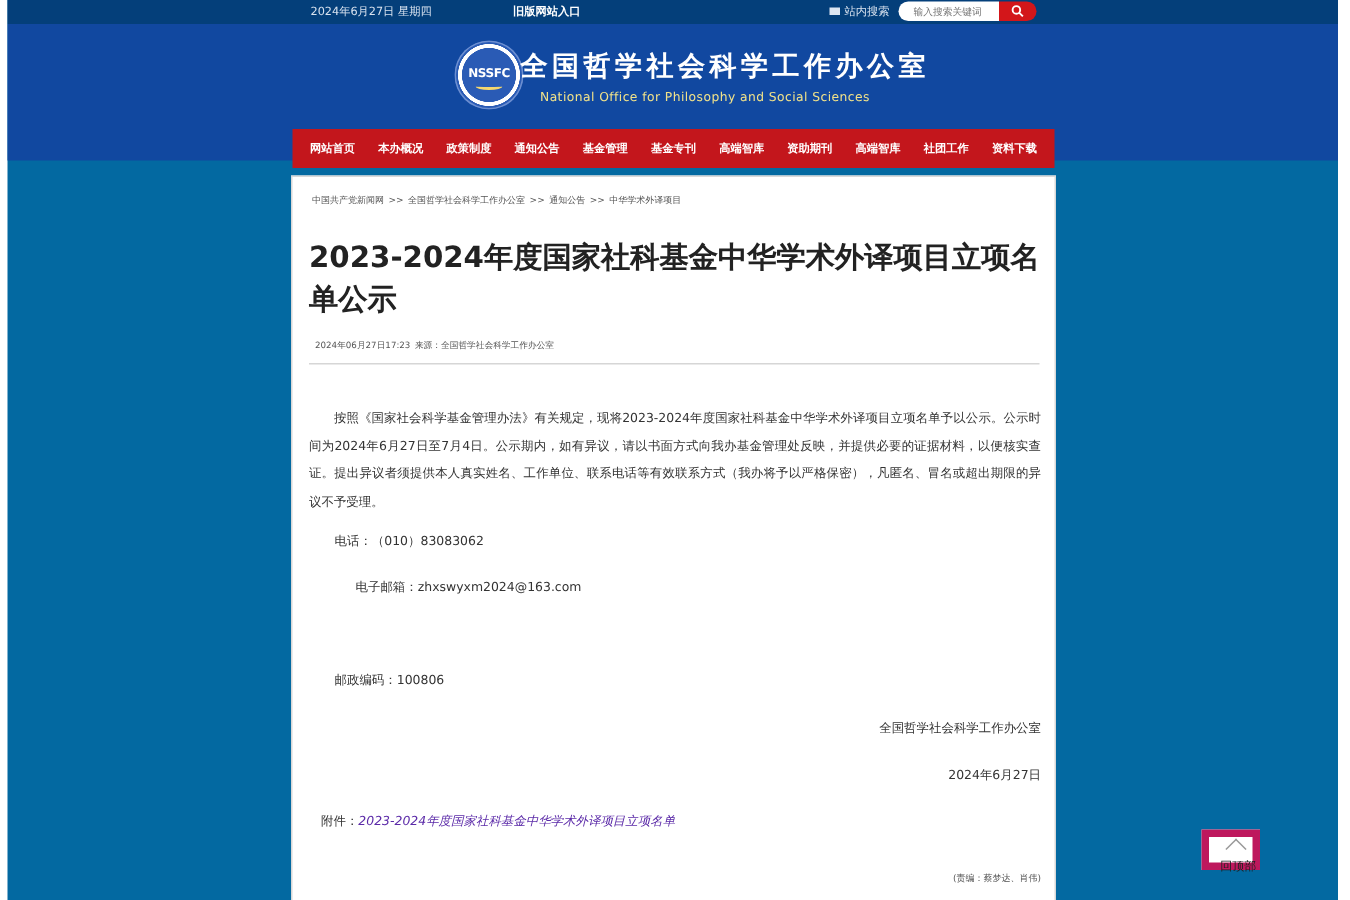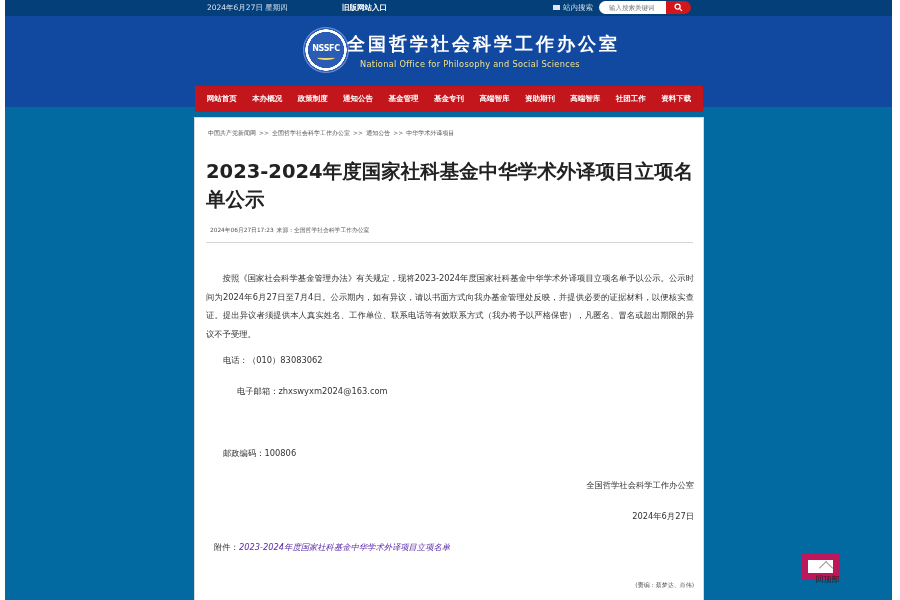--- a/index.html
+++ b/index.html
@@ -29,21 +29,21 @@
     .headline { position:absolute; left:11px; top:40px; width:490px; font-size:19.5px; line-height:28px; font-weight:bold; color:#222; }
     .meta { position:absolute; left:15px; top:108px; font-size:5.8px; color:#555; white-space:nowrap; }
     .meta .source-label { margin-left:3px; }
     .divider { position:absolute; left:11px; top:124px; width:487px; height:1px; background:#d6d6d6; }
     .body-text { position:absolute; left:11px; top:151px; width:488px; font-size:8.3px; line-height:18.5px; color:#333; text-indent:2em; text-align:justify; }
     .info-line { position:absolute; left:28px; font-size:8.3px; color:#333; white-space:nowrap; }
     .sign { position:absolute; right:9px; font-size:8.3px; color:#333; white-space:nowrap; }
     .attach { position:absolute; left:19px; top:424px; font-size:8.3px; color:#333; white-space:nowrap; }
     .attach a { color:#5b2aa8; text-decoration:none;font-style:italic; }
     .editor { position:absolute; right:9px; top:463px; font-size:6px; color:#555; white-space:nowrap; }
-    .totop { position:absolute; left:796px; top:553px; width:39px; height:27px; background:#fff; border:7px solid #be185d; cursor:pointer; }
+    .totop { position:absolute; left:796px; top:553px; width:39px; height:27px; background:#fff; border:5px solid #be185d; cursor:pointer; }
     .totop .chev { position:absolute; left:13px; top:3px; width:10px; height:10px; border-left:1px solid #999; border-top:1px solid #999; transform:rotate(45deg); }
     .totop .lbl { position:absolute; left:0; top:14px; width:39px; text-align:center; font-size:8px; color:#222; }
   </style>
 </head>
 <body>
 
 <div class="page">
 
   <div class="topbar">
     <span class="date">2024年6月27日 星期四</span>

